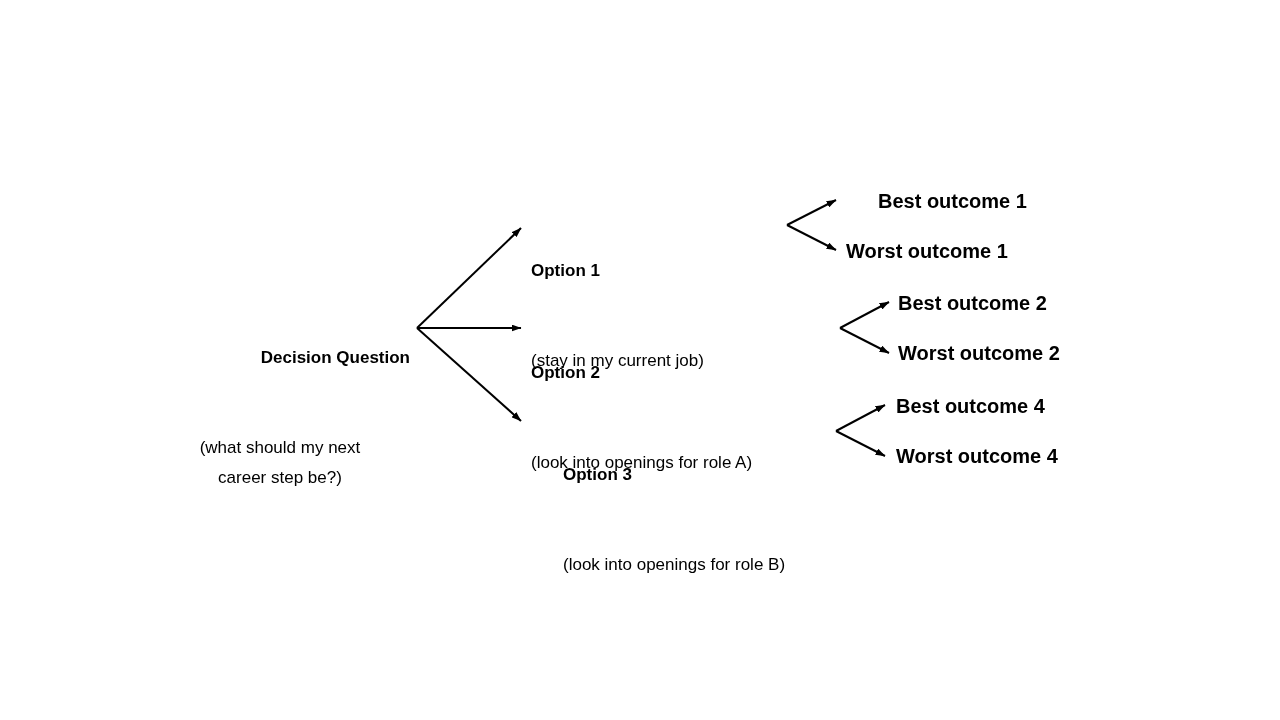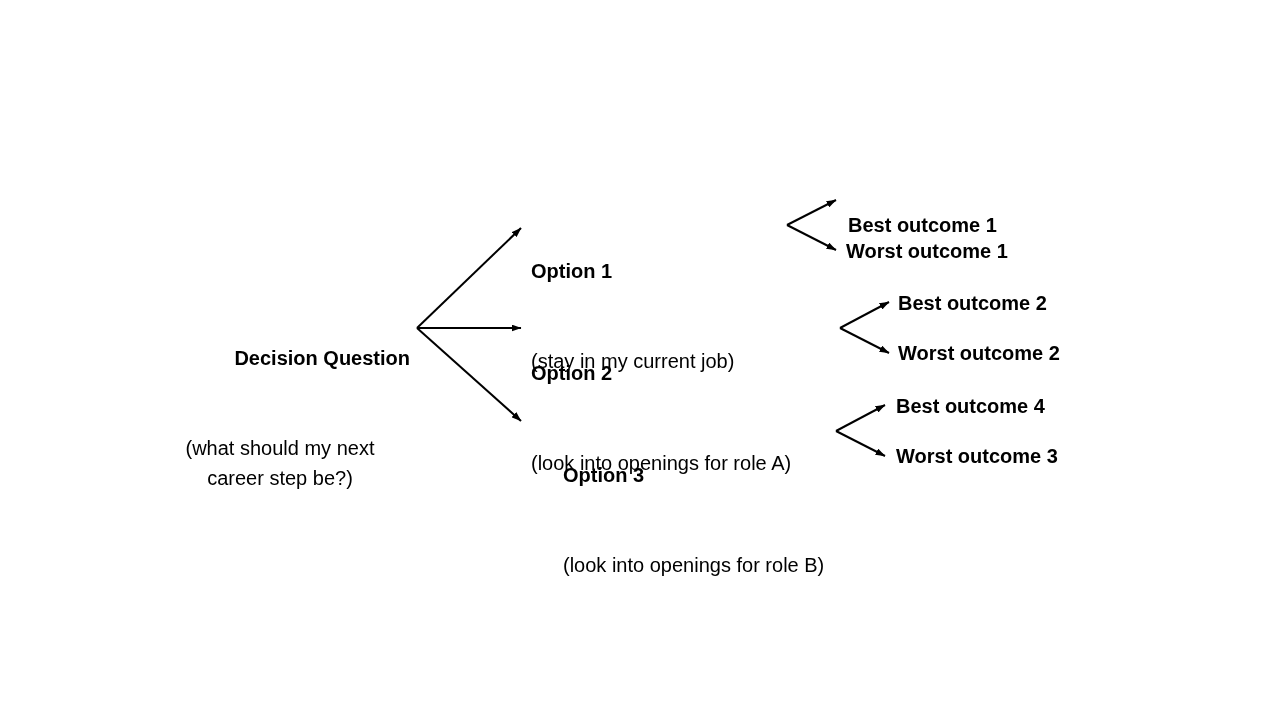--- a/index.html
+++ b/index.html
@@ -20,21 +20,21 @@
     position: absolute;
     left: 0;
     top: 0;
     width: 1280px;
     height: 720px;
     pointer-events: none;
   }
   .node {
     position: absolute;
     line-height: 30px;
-    font-size: 20px;
+    font-size: 17px;
     white-space: pre;
   }
   .node .title {
     font-weight: bold;
     display: block;
   }
   .node .detail {
     font-weight: normal;
     display: block;
     text-align: center;
@@ -59,21 +59,21 @@
   #option-node-3 { top: 400px; margin-left: 32px; }
 
   
   .outcome {
     position: absolute;
     font-size: 20px;
     font-weight: bold;
     line-height: 30px;
     white-space: pre;
   }
-  #outcome-best-1  { left: 848px; top: 186px; margin-top: 24px; }
+  #outcome-best-1  { left: 878px; top: 186px; }
   #outcome-worst-1 { left: 846px; top: 236px; }
   #outcome-best-2  { left: 898px; top: 288px; }
   #outcome-worst-2 { left: 898px; top: 338px; }
   #outcome-best-3  { left: 896px; top: 391px; }
   #outcome-worst-3 { left: 896px; top: 441px; }
 </style>
 </head>
 <body>
 
 <div id="canvas">
@@ -120,15 +120,15 @@
     <span class="detail">(look into openings for role B)</span>
   </div>
 
   <div class="outcome" id="outcome-best-1">Best outcome 1</div>
   <div class="outcome" id="outcome-worst-1">Worst outcome 1</div>
 
   <div class="outcome" id="outcome-best-2">Best outcome 2</div>
   <div class="outcome" id="outcome-worst-2">Worst outcome 2</div>
 
   <div class="outcome" id="outcome-best-3">Best outcome 4</div>
-  <div class="outcome" id="outcome-worst-3">Worst outcome 3</div>
+  <div class="outcome" id="outcome-worst-3">Worst outcome 4</div>
 
 </div>
 
 </body></html>

